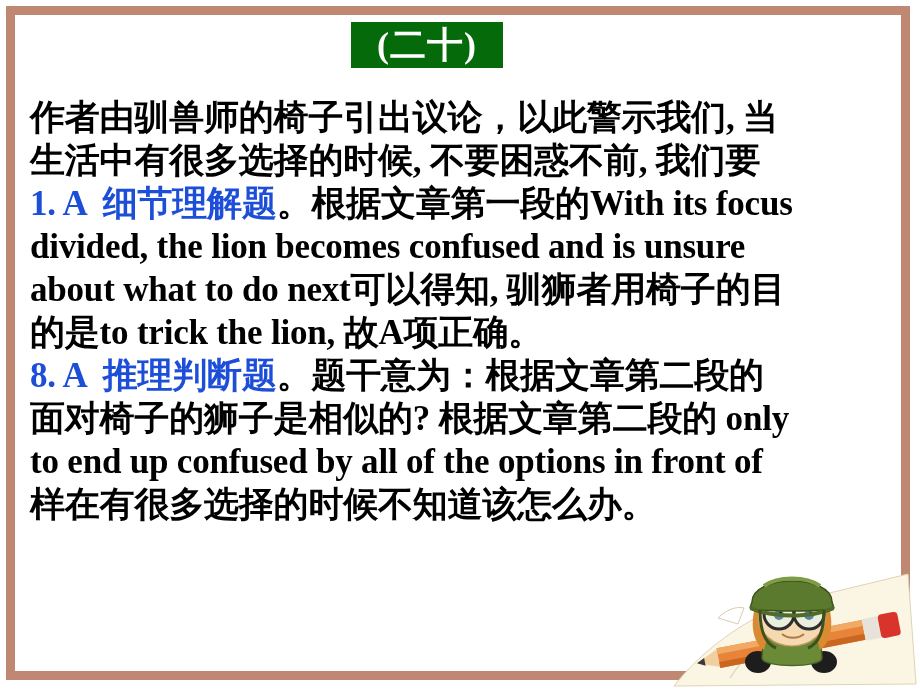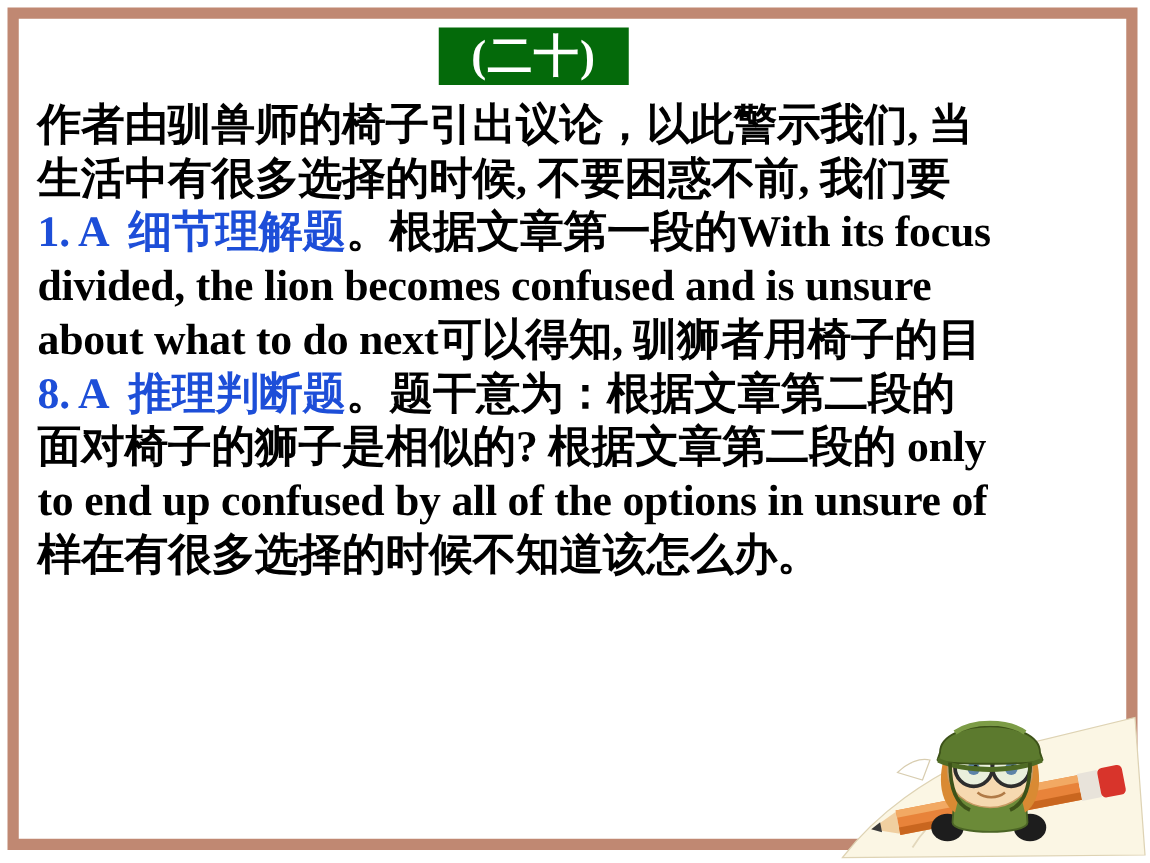--- a/index.html
+++ b/index.html
@@ -40,21 +40,21 @@
     justify-content: center;
     font-size: 36px;
     font-weight: bold;
     letter-spacing: 1px;
     font-family: "Liberation Serif", "DejaVu Serif", serif;
   }
   
   #body-text {
     position: absolute;
     left: 30px;
-    top: 78px;
+    top: 96px;
     width: 862px;
     color: #000000;
     font-weight: bold;
     font-size: 35px;
     line-height: 43px;
     letter-spacing: -0.2px;
     font-family: "Liberation Serif", "DejaVu Serif", serif;
   }
   .line {
     white-space: pre;
@@ -90,23 +90,24 @@
   <div id="title-chip">
     <span>(二十)</span>
   </div>
 
   <div id="body-text">
     <div class="line"><span>作者由驯兽师的椅子引出议论，以此警示我们, 当</span></div>
     <div class="line"><span>生活中有很多选择的时候, 不要困惑不前, 我们要</span></div>
     <div class="line"><span class="red">1. A  细节理解题</span><span>。根据文章第一段的With its focus</span></div>
     <div class="line"><span class="en">divided, the lion becomes confused and is unsure</span></div>
     <div class="line"><span>about what to do next可以得知, 驯狮者用椅子的目</span></div>
+    <div class="line"><span>的是to trick the lion, 故A项正确。</span></div>
     <div class="line"><span class="red">8. A  推理判断题</span><span>。题干意为：根据文章第二段的</span></div>
     <div class="line"><span>面对椅子的狮子是相似的? 根据文章第二段的 only</span></div>
-    <div class="line"><span class="en">to end up confused by all of the options in unsure of</span></div>
+    <div class="line"><span class="en">to end up confused by all of the options in front of</span></div>
     <div class="line"><span>样在有很多选择的时候不知道该怎么办。</span></div>
   </div>
 
   <svg id="illustration" viewBox="0 0 248 124" xmlns="http://www.w3.org/2000/svg">
 
     <path d="M2 120 C30 84 70 56 112 38 L236 8 L244 118 Z" fill="#fbf6e4" stroke="#ded3b4" stroke-width="1"></path>
     <path d="M58 112 C70 92 96 70 130 54" fill="none" stroke="#e3d8bc" stroke-width="1.5"></path>
 
     <g transform="rotate(-11 124 72)">
       <polygon points="22,78 44,68 44,86 22,78" fill="#f0cfa0"></polygon>

